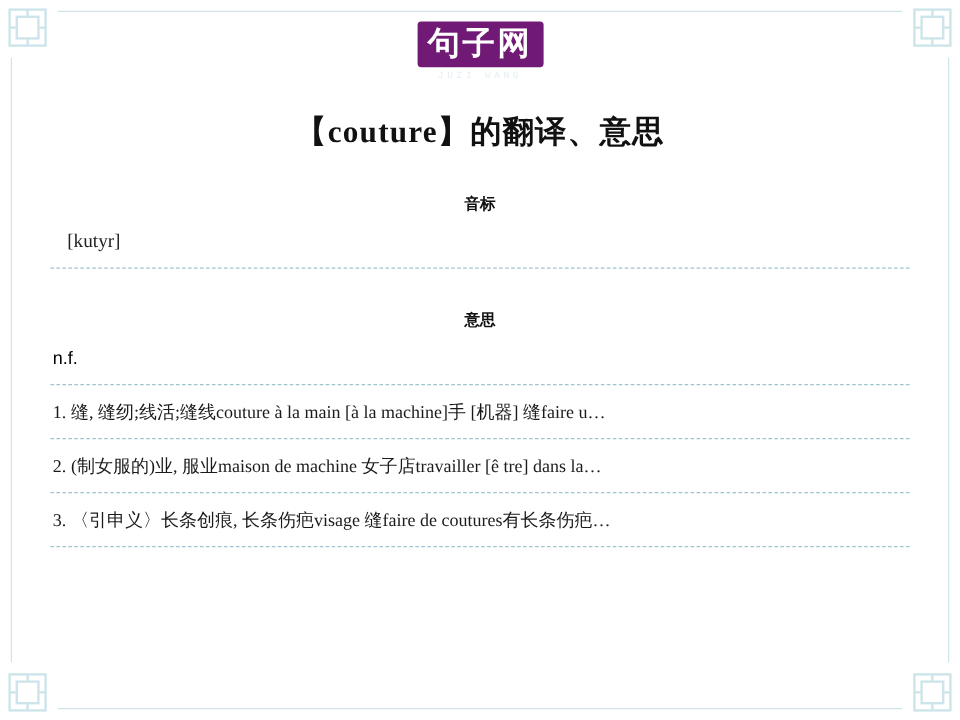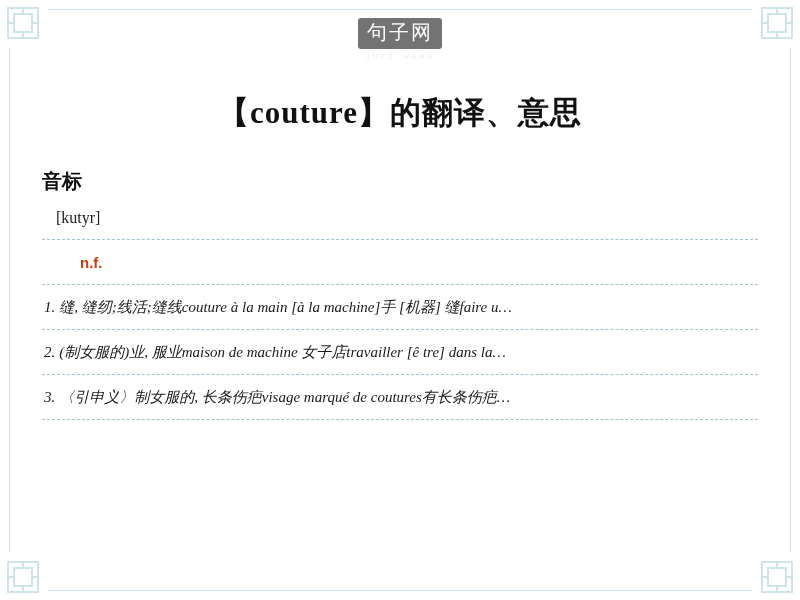--- a/index.html
+++ b/index.html
@@ -55,93 +55,92 @@
     height: 62px;
   }
   .logo {
     position: relative;
     width: 128px;
     height: 56px;
     text-align: center;
   }
   .logo-badge {
     display: inline-block;
-    background: #737373;
+    background: #701a75;
     color: #ffffff;
     font-family: "Liberation Sans", sans-serif;
-    font-weight: normal;
-    font-size: 20px;
+    font-weight: bold;
+    font-size: 27px;
     letter-spacing: 2px;
     padding: 4px 9px 6px 9px;
     border-radius: 3px;
     line-height: 1.05;
   }
   .logo-sub {
     margin-top: 3px;
     color: #e3eff1;
     font-family: Liberation Mono, monospace;
     font-size: 8px;
     letter-spacing: 3px;
   }
 
   
   .title {
     text-align: center;
     font-family: "Liberation Serif", serif;
     font-weight: bold;
-    font-size: 31px;
+    font-size: 26px;
     color: #111111;
     margin-top: 12px;
     letter-spacing: 1px;
   }
   .title .latin {
     font-family: "Liberation Serif", serif;
     font-weight: bold;
   }
 
   
   .section-head {
     font-family: "Liberation Sans", sans-serif;
     font-weight: bold;
-    font-size: 20px;
+    font-size: 13px;
     color: #111111;
     margin-top: 34px;
     margin-bottom: 0;
+    text-align: center;
   }
   .phonetic {
     font-family: "Liberation Serif", serif;
     font-size: 16px;
     color: #222222;
     padding: 14px 0 12px 14px;
   }
 
   .divider {
     border-top: 1px dashed #9fc4cc;
     height: 0;
     margin: 0;
   }
 
   .pos {
     font-family: "Liberation Sans", sans-serif;
-    font-weight: bold;
+    font-weight: normal;
     font-size: 15px;
-    color: #c2410c;
+    color: #000000;
     padding: 14px 0 13px 2px;
-    margin-left: 36px;
   }
 
   .sense {
     font-family: "Liberation Serif", serif;
     font-size: 15px;
     color: #1a1a1a;
     padding: 13px 0 12px 2px;
     white-space: nowrap;
     overflow: hidden;
     text-overflow: ellipsis;
-    font-style: italic;
   }
   .sense .num { margin-right: 4px; }
 </style>
 </head>
 <body>
 
 <div class="corner tl">
   <svg width="34" height="34" viewBox="0 0 34 34">
     <g fill="none" stroke="#bcdce4" stroke-width="2">
       <rect x="2" y="2" width="30" height="30"></rect>
@@ -193,31 +192,32 @@
   </div>
 
   <h1 class="title">
     <span>【</span><span class="latin">couture</span><span>】</span><span>的翻译、意思</span>
   </h1>
 
   <h2 class="section-head">音标</h2>
   <div class="phonetic">[kutyr]</div>
   <div class="divider"></div>
 
+  <h2 class="section-head">意思</h2>
   <div class="pos">n.f.</div>
   <div class="divider"></div>
 
   <div class="sense">
     <span class="num">1.</span><span>缝, 缝纫;线活;缝线couture à la main [à la machine]手 [机器] 缝faire u…</span>
   </div>
   <div class="divider"></div>
 
   <div class="sense">
     <span class="num">2.</span><span>(制女服的)业, 服业maison de machine 女子店travailler [ê tre] dans la…</span>
   </div>
   <div class="divider"></div>
 
   <div class="sense">
-    <span class="num">3.</span><span>〈引申义〉制女服的, 长条伤疤visage marqué de coutures有长条伤疤…</span>
+    <span class="num">3.</span><span>〈引申义〉长条创痕, 长条伤疤visage 缝faire de coutures有长条伤疤…</span>
   </div>
   <div class="divider"></div>
 
 </div>
 
 </body></html>

